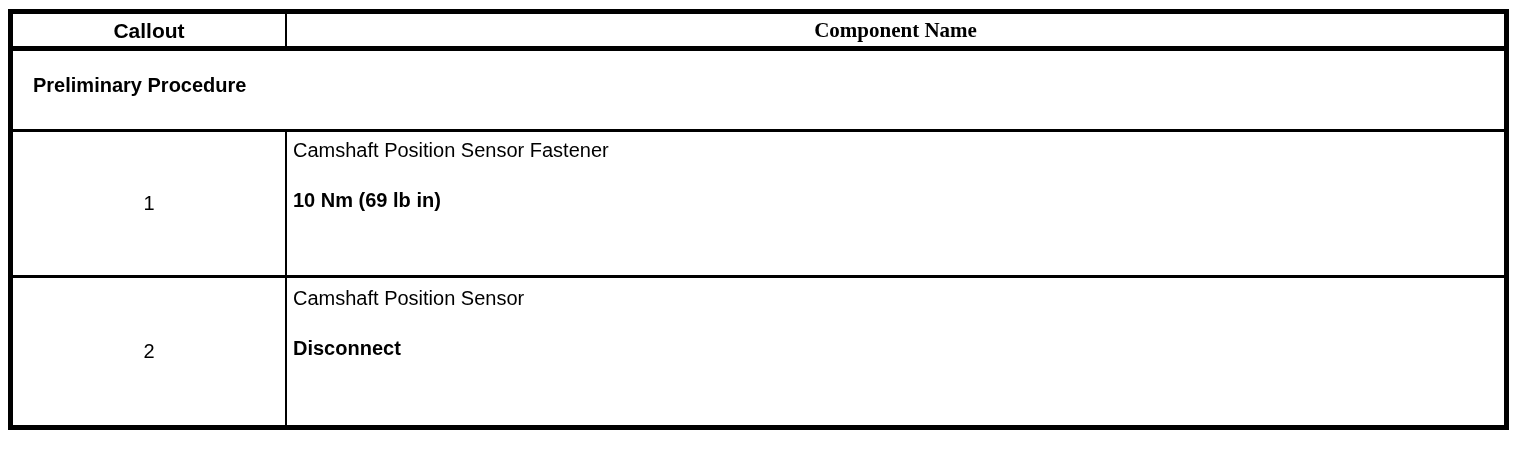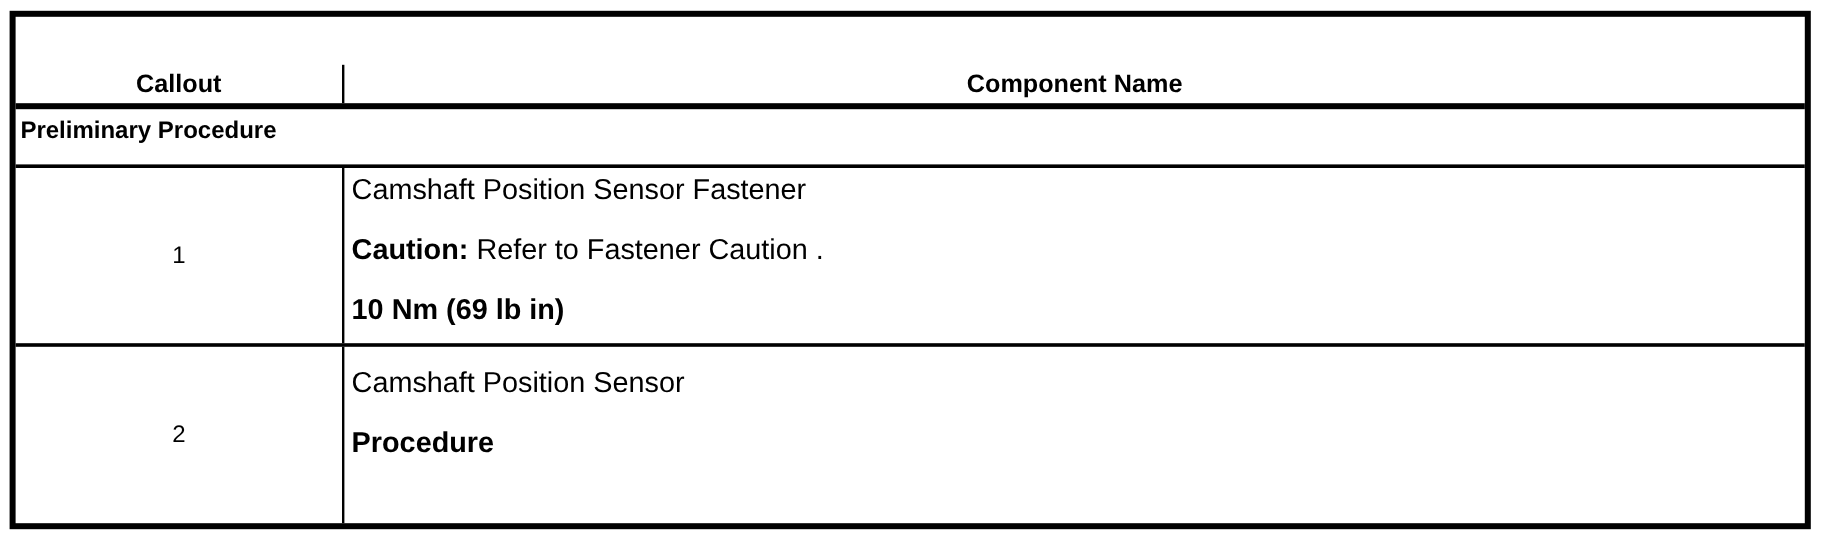--- a/index.html
+++ b/index.html
@@ -20,46 +20,46 @@
     left: 8px;
     top: 9px;
     width: 1491px;
     border: 5px solid #000000;
     background: #ffffff;
     box-sizing: content-box;
   }
   .thead-row {
     display: flex;
     border-bottom: 5px solid #000000;
-    margin-top: 40px;
   }
   .th {
     font-weight: bold;
     font-size: 21px;
     line-height: 23px;
     text-align: center;
     padding: 5px 2px 4px 2px;
     box-sizing: border-box;
   }
   .callout-col {
     width: 274px;
     flex: 0 0 274px;
     border-right: 2px solid #000000;
   }
   .component-col {
     flex: 1 1 auto;
+    font-family: Liberation Serif, serif;
   }
   .prelim-row {
     border-bottom: 3px solid #000000;
     padding: 7px 6px 16px 4px;
     font-size: 20px;
     line-height: 23px;
   }
   .prelim-row p {
-    margin: 0;
+    margin: 16px;
   }
   .prelim-row p + p {
     margin-top: 32px;
   }
   .bold-text {
     font-weight: bold;
   }
   .data-row {
     display: flex;
     border-bottom: 3px solid #000000;
@@ -73,57 +73,56 @@
     border-right: 2px solid #000000;
     display: flex;
     align-items: center;
     justify-content: center;
     font-size: 20px;
     box-sizing: border-box;
   }
   .comp-cell {
     flex: 1 1 auto;
     padding: 7px 6px 16px 6px;
-    font-size: 24px;
+    font-size: 20px;
     line-height: 23px;
     box-sizing: border-box;
   }
   .comp-cell p {
     margin: 0;
   }
   .comp-cell p + p {
     margin-top: 27px;
   }
   .row-1 .comp-cell { min-height: 143px; }
-  .row-2 .comp-cell { min-height: 147px; padding-top: 19px; }
+  .row-2 .comp-cell { min-height: 147px; padding-top: 9px; }
 </style>
 </head>
 <body>
 
 <div class="doc-table">
 
   <div class="thead-row">
     <div class="th callout-col">Callout</div>
     <div class="th component-col">Component Name</div>
   </div>
 
   <div class="prelim-row">
     <p class="bold-text">Preliminary Procedure</p>
   </div>
 
   <div class="data-row row-1">
     <div class="callout-cell">1</div>
     <div class="comp-cell">
       <p><span>Camshaft Position Sensor Fastener</span></p>
-      <p><span class="bold-text">Caution:</span><span> Refer to Fastener Caution .</span></p>
       <p><span class="bold-text">10 Nm (69 lb in)</span></p>
     </div>
   </div>
 
   <div class="data-row row-2">
     <div class="callout-cell">2</div>
     <div class="comp-cell">
       <p><span>Camshaft Position Sensor</span></p>
-      <p><span class="bold-text">Procedure</span></p>
+      <p><span class="bold-text">Disconnect</span></p>
     </div>
   </div>
 
 </div>
 
 </body></html>

